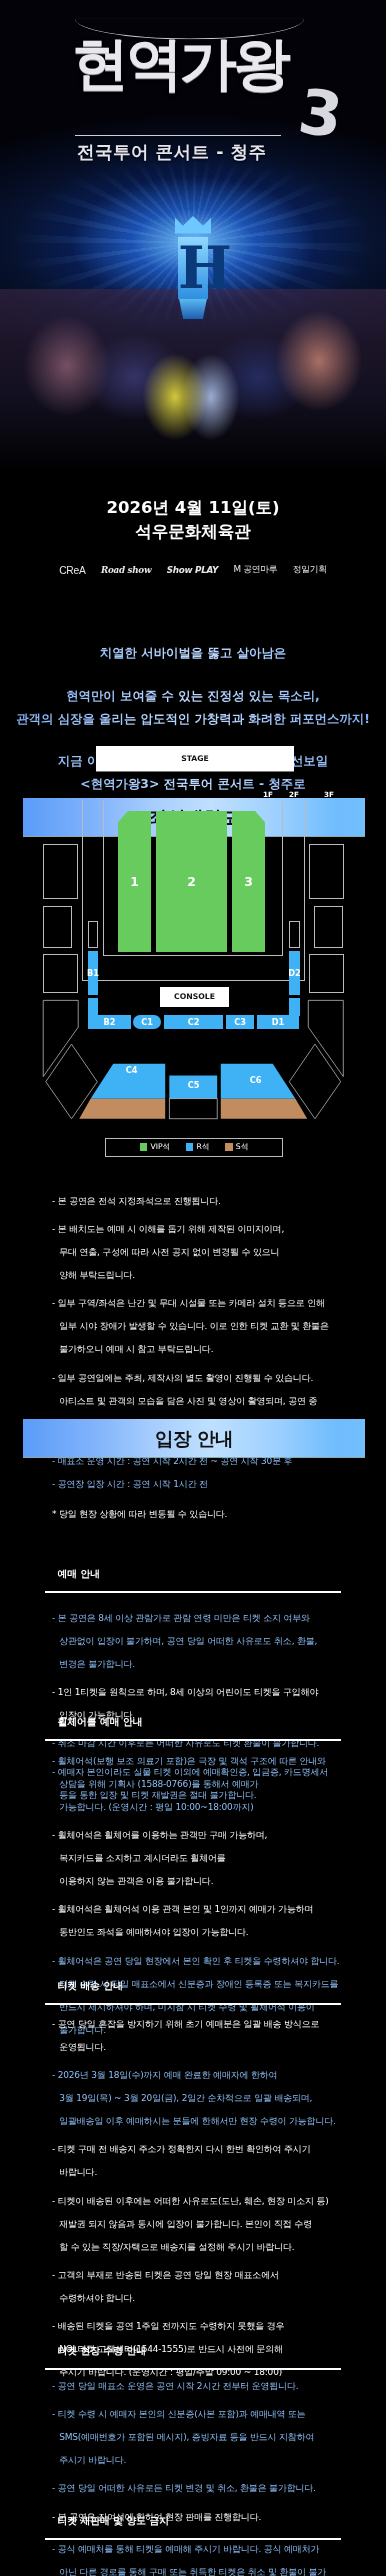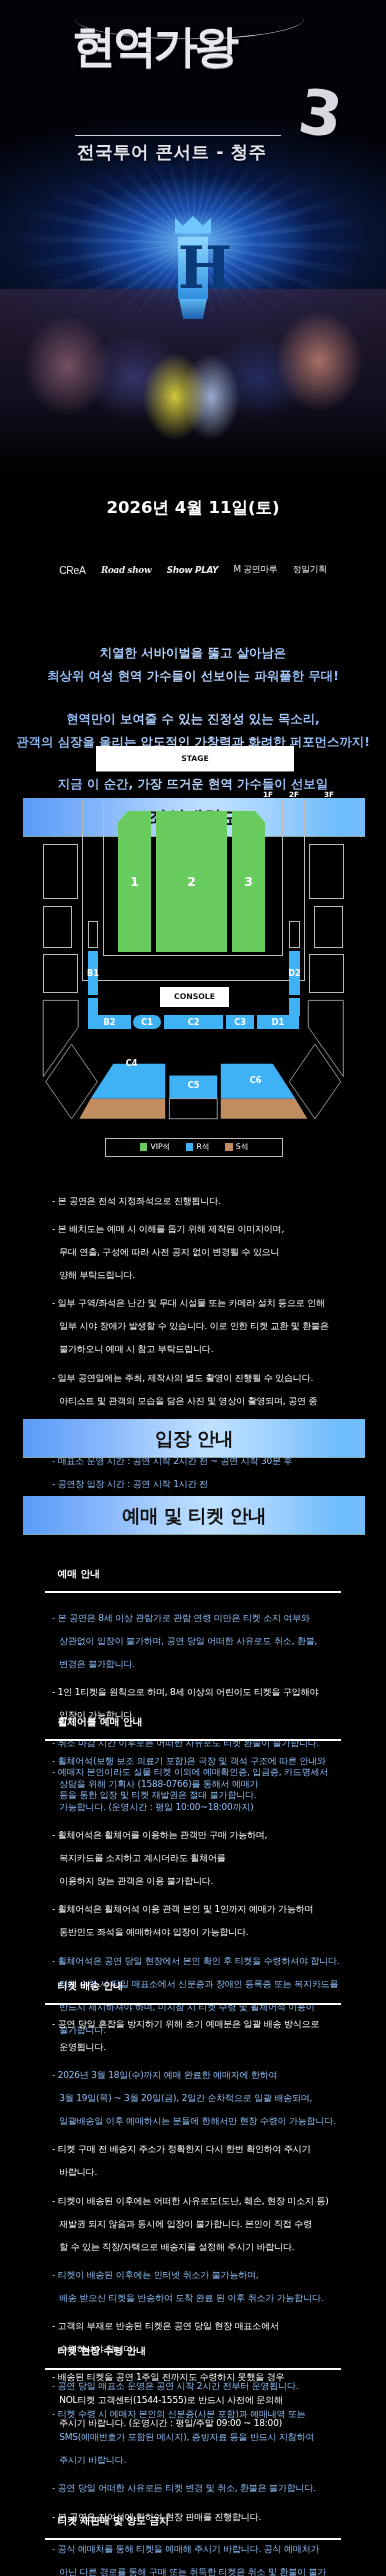--- a/index.html
+++ b/index.html
@@ -10,21 +10,21 @@
   .hero { position: relative; width: 386px; height: 520px; overflow: hidden;
     background:
       radial-gradient(ellipse 175px 93px at 193px 242px, rgba(120,200,255,0.95) 0%, rgba(40,120,255,0.55) 35%, rgba(0,40,160,0.15) 70%, rgba(0,0,0,0) 100%),
       radial-gradient(ellipse 309px 129px at 193px 242px, rgba(30,90,220,0.45) 0%, rgba(0,0,0,0) 100%),
       #020208; }
   .hero .rays { position: absolute; left: 0; top: 155px; width: 386px; height: 175px;
     background: repeating-conic-gradient(from 0deg at 193px 88px, rgba(120,190,255,0.18) 0deg 3deg, rgba(0,0,0,0) 3deg 9deg);
     -webkit-mask-image: radial-gradient(ellipse 185px 88px at 193px 88px, #000 20%, transparent 100%);
             mask-image: radial-gradient(ellipse 185px 88px at 193px 88px, #000 20%, transparent 100%); }
   .hero .arc { position: absolute; left: 75px; top: 29px; width: 229px; height: 20.6px; border-top: 1.5px solid #cfcfd8; border-radius: 50% 50% 0 0 / 100% 100% 0 0; transform: scaleY(-1); transform-origin: center 5.2px; }
-  .hero .title { position: absolute; left: 72px; top: 24px; font-family: "DejaVu Sans", sans-serif; font-weight: bold; font-size: 44px; letter-spacing: -3.1px; line-height: 1;
+  .hero .title { position: absolute; left: 72px; top: 35px; font-family: "DejaVu Sans", sans-serif; font-weight: bold; font-size: 57px; letter-spacing: -3.1px; line-height: 1;
     color: #e8e8ee; text-shadow: 0 1px 0 #888, 0 2.1px 4.1px rgba(0,0,0,0.7); }
   .hero .title-num { position: absolute; left: 299px; top: 77px; font-weight: bold; font-size: 62px; color: #d8d8e0; transform: rotate(8deg); text-shadow: 0 1.5px 3.1px rgba(0,0,0,0.8); }
   .hero .underline { position: absolute; left: 75px; top: 135px; width: 206px; height: 1px; background: #cfcfd8; }
   .hero .subtitle { position: absolute; left: 77px; top: 140px; font-weight: bold; font-size: 17.5px; letter-spacing: 0.5px; color: #e4e4ec; text-shadow: 0 1px 2.1px rgba(0,0,0,0.8); }
   .hero .trophy { position: absolute; left: 175px; top: 216px; width: 36px; height: 103px; }
   .hero .trophy .crown { width: 36px; height: 17.5px; background: #6ec8ff; clip-path: polygon(0 100%,0 10%,22% 55%,50% 0,78% 55%,100% 10%,100% 100%); }
   .hero .trophy .h { margin: 3.1px auto 0; width: 30px; height: 62px; background: linear-gradient(180deg,#8fd8ff,#2f8fe0); color: #0a3a7a; font-family: "DejaVu Serif", serif; font-weight: bold; font-size: 57px; line-height: 62px; text-align: center; }
   .hero .trophy .base { margin: 0 auto; width: 28px; height: 20.6px; background: linear-gradient(180deg,#5ab8f0,#1d5fb0); clip-path: polygon(0 0,100% 0,85% 100%,15% 100%); }
   .hero .crowd { position: absolute; left: 0; top: 289px; width: 386px; height: 232px;
     background:
@@ -91,33 +91,33 @@
     <div class="subtitle">전국투어 콘서트 - 청주</div>
     <div class="trophy">
       <div class="crown"></div>
       <div class="h">H</div>
       <div class="base"></div>
     </div>
   </div>
 
   <div class="date-block">
     <div class="d">2026년 4월 11일(토)</div>
+    <div class="d">석우문화체육관</div>
   </div>
 
   <div class="logos">
     <span class="l1">CReA</span>
     <span class="l2">Road show</span>
     <span class="l3">Show PLAY</span>
     <span>M 공연마루</span>
     <span>정일기획</span>
   </div>
 
   <div class="intro">
     <p>치열한 서바이벌을 뚫고 살아남은</p>
-    <p>최상위 여성 현역 가수들이 선보이는 파워풀한 무대!</p>
     <div class="gap"></div>
     <p>현역만이 보여줄 수 있는 진정성 있는 목소리,</p>
     <p>관객의 심장을 울리는 압도적인 가창력과 화려한 퍼포먼스까지!</p>
     <div class="gap"></div>
     <p>지금 이 순간, 가장 뜨거운 현역 가수들이 선보일</p>
     <p>&lt;현역가왕3&gt; 전국투어 콘서트 - 청주로</p>
     <p>여러분을 초대합니다!</p>
   </div>
 
   <div class="section-header" style="top:798px;">
@@ -168,21 +168,21 @@
       <polygon points="599,20 667,20 667,168 599,72" fill="none" stroke="#bbb" stroke-width="1.5"></polygon>
       <polygon points="139,105 189,178 139,250 89,178" fill="none" stroke="#bbb" stroke-width="1.5"></polygon>
       <polygon points="612,105 662,178 612,250 562,178" fill="none" stroke="#bbb" stroke-width="1.5"></polygon>
       <polygon points="220,143 321,143 321,211 176,211" fill="#3fb2f5"></polygon>
       <polygon points="176,211 321,211 321,250 154,250" fill="#c18c5f"></polygon>
       <polygon points="429,143 530,143 574,211 429,211" fill="#3fb2f5"></polygon>
       <polygon points="429,211 574,211 597,250 429,250" fill="#c18c5f"></polygon>
       <rect x="329" y="166" width="93" height="45" fill="#3fb2f5"></rect>
       <rect x="329" y="211" width="93" height="39" fill="none" stroke="#bbb" stroke-width="1.5"></rect>
     </svg>
-    <div class="abs r" style="left:116px;top:189px;width:31px;height:15.5px;background:transparent;">C4</div>
+    <div class="abs r" style="left:116px;top:196px;width:31px;height:15.5px;background:transparent;">C4</div>
     <div class="abs r" style="left:178px;top:211px;width:31px;height:15.5px;background:transparent;">C5</div>
     <div class="abs r" style="left:240px;top:206px;width:31px;height:15.5px;background:transparent;">C6</div>
 
     <div class="abs legend" style="left:105px;top:272px;width:178px;height:18.5px;">
       <div class="item">
           <span class="sw" style="background:#67cb5e;"></span>
           <span>VIP석</span>
         </div>
       <div class="item">
           <span class="sw" style="background:#3fb2f5;"></span>
@@ -211,23 +211,20 @@
 
   <div class="section-header" style="top:1387px;margin-top:32px;">
     <span>입장 안내</span>
   </div>
   <div class="notes" style="top:1450px;">
     <div class="item blue" style="margin:0;">- 매표소 운영 시간 : 공연 시작 2시간 전 ~ 공연 시작 30분 후</div>
     <div class="item blue" style="margin:0;">- 공연장 입장 시간 : 공연 시작 1시간 전</div>
     <div class="item" style="margin-top:7.2px;text-indent:0;padding-left:0;">* 당일 현장 상황에 따라 변동될 수 있습니다.</div>
   </div>
 
-  <div class="section-header" style="top:1496px;">
-    <span>예매 및 티켓 안내</span>
-  </div>
 
   <div class="sub-title" style="top:1562px;">
     <div class="t">예매 안내</div>
       <div class="rule"></div>
   </div>
   <div class="notes" style="top:1607px;">
     <div class="item blue">- 본 공연은 8세 이상 관람가로 관람 연령 미만은 티켓 소지 여부와
 상관없이 입장이 불가하며, 공연 당일 어떠한 사유로도 취소, 환불,
 변경은 불가합니다.</div>
     <div class="item">- 1인 1티켓을 원칙으로 하며, 8세 이상의 어린이도 티켓을 구입해야
@@ -264,22 +261,20 @@
     <div class="item">- 공연 당일 혼잡을 방지하기 위해 초기 예매분은 일괄 배송 방식으로
 운영됩니다.</div>
     <div class="item blue">- 2026년 3월 18일(수)까지 예매 완료한 예매자에 한하여
 3월 19일(목) ~ 3월 20일(금), 2일간 순차적으로 일괄 배송되며,
 일괄배송일 이후 예매하시는 분들에 한해서만 현장 수령이 가능합니다.</div>
     <div class="item">- 티켓 구매 전 배송지 주소가 정확한지 다시 한번 확인하여 주시기
 바랍니다.</div>
     <div class="item">- 티켓이 배송된 이후에는 어떠한 사유로도(도난, 훼손, 현장 미소지 등)
 재발권 되지 않음과 동시에 입장이 불가합니다. 본인이 직접 수령
 할 수 있는 직장/자택으로 배송지를 설정해 주시기 바랍니다.</div>
-    <div class="item blue">- 티켓이 배송된 이후에는 인터넷 취소가 불가능하며,
-배송 받으신 티켓을 반송하여 도착 완료 된 이후 취소가 가능합니다.</div>
     <div class="item">- 고객의 부재로 반송된 티켓은 공연 당일 현장 매표소에서
 수령하셔야 합니다.</div>
     <div class="item">- 배송된 티켓을 공연 1주일 전까지도 수령하지 못했을 경우
 NOL티켓 고객센터(1544-1555)로 반드시 사전에 문의해
 주시기 바랍니다. (운영시간 : 평일/주말 09:00 ~ 18:00)</div>
   </div>
 
   <div class="sub-title" style="top:2339px;">
     <div class="t">티켓 현장 수령 안내</div>
       <div class="rule"></div>

